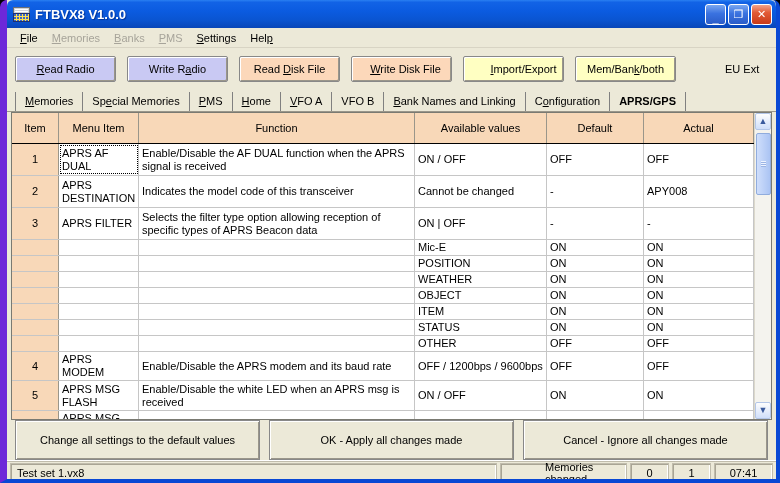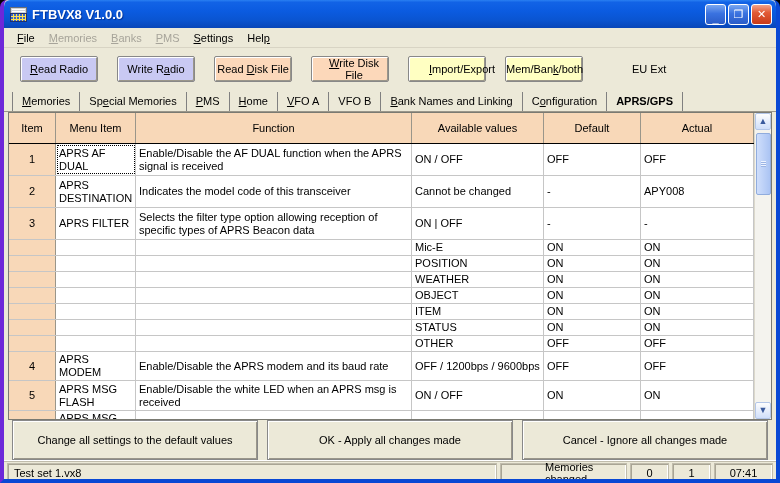--- a/index.html
+++ b/index.html
@@ -1,20 +1,20 @@
 <!DOCTYPE html>
 <html><head>
 <meta charset="utf-8">
 <style>
   * { margin:0; padding:0; box-sizing:border-box; }
   html,body { width:780px; height:483px; }
   body { font-family:"Liberation Sans","DejaVu Sans",sans-serif; font-size:11px; color:#000; background:#000; }
 
   .window { width:780px; height:483px; display:flex; flex-direction:column;
-    background:#ece9d8; border-left:4px solid #6d28d9; border-right:4px solid #0948d4; border-bottom:4px solid #0948d4;
+    background:#ece9d8; border-left:7px solid #6d28d9; border-right:4px solid #0948d4; border-bottom:4px solid #0948d4;
     border-radius:7px 7px 0 0; overflow:hidden; }
 
   
   .titlebar { height:28px; flex:0 0 28px; display:flex; align-items:center; padding:0 4px 0 6px;
     background:linear-gradient(180deg,#2a80f2 0%,#1263e6 8%,#0b5be0 40%,#0a55d2 70%,#0846b8 100%);
     border-radius:6px 6px 0 0; }
   .app-icon { width:17px; height:15px; margin-right:5px; position:relative; flex:0 0 17px; }
   .app-icon .top { position:absolute; left:0; top:0; width:17px; height:7px; background:#cfd3d8; border:1px solid #6a6f78; }
   .app-icon .top i { display:block; height:1px; background:#fff; margin:1px 1px 0 1px; }
   .app-icon .bottom { position:absolute; left:0; top:6px; width:17px; height:9px; background:#3a66c8; border:1px solid #20306e;
@@ -27,22 +27,22 @@
   .winbtn.close { background:linear-gradient(180deg,#f2a38a 0%,#e25b36 40%,#c93a18 100%); }
 
   
   .menubar { height:20px; flex:0 0 20px; display:flex; align-items:center; background:#ece9d8; padding-left:6px;
     border-bottom:1px solid #d8d4c4; }
   .menu-item { padding:2px 7px; cursor:default; }
   .menu-item.disabled { color:#a7a49a; }
 
   
   .toolbar { height:42px; flex:0 0 42px; display:flex; align-items:center; padding-left:8px; background:#ece9d8; }
-  .tbtn { height:26px; width:78px; margin-right:11px; text-align:center; line-height:24px;
-    border:1px solid #888; border-radius:2px; box-shadow:inset 1px 1px 0 #ffffff, inset -1px -1px 0 #9a968a; cursor:default;margin-left:8px; }
+  .tbtn { height:26px; width:101px; margin-right:11px; text-align:center; line-height:24px;
+    border:1px solid #888; border-radius:2px; box-shadow:inset 1px 1px 0 #ffffff, inset -1px -1px 0 #9a968a; cursor:default; }
   .tbtn.lavender { background:#c9c9f3; }
   .tbtn.peach    { background:#fcd8ba; }
   .tbtn.yellow   { background:#ffffc2; }
   .region-label { margin-left:38px; }
 
   
   .tabstrip { height:22px; flex:0 0 22px; display:flex; align-items:flex-end; padding-left:8px; background:#ece9d8;
     border-bottom:1px solid #9a968a; }
   .tab { padding:3px 9px 4px 9px; border-right:1px solid #808080; cursor:default; white-space:nowrap; }
   .tab.first { border-left:1px solid #808080; }

